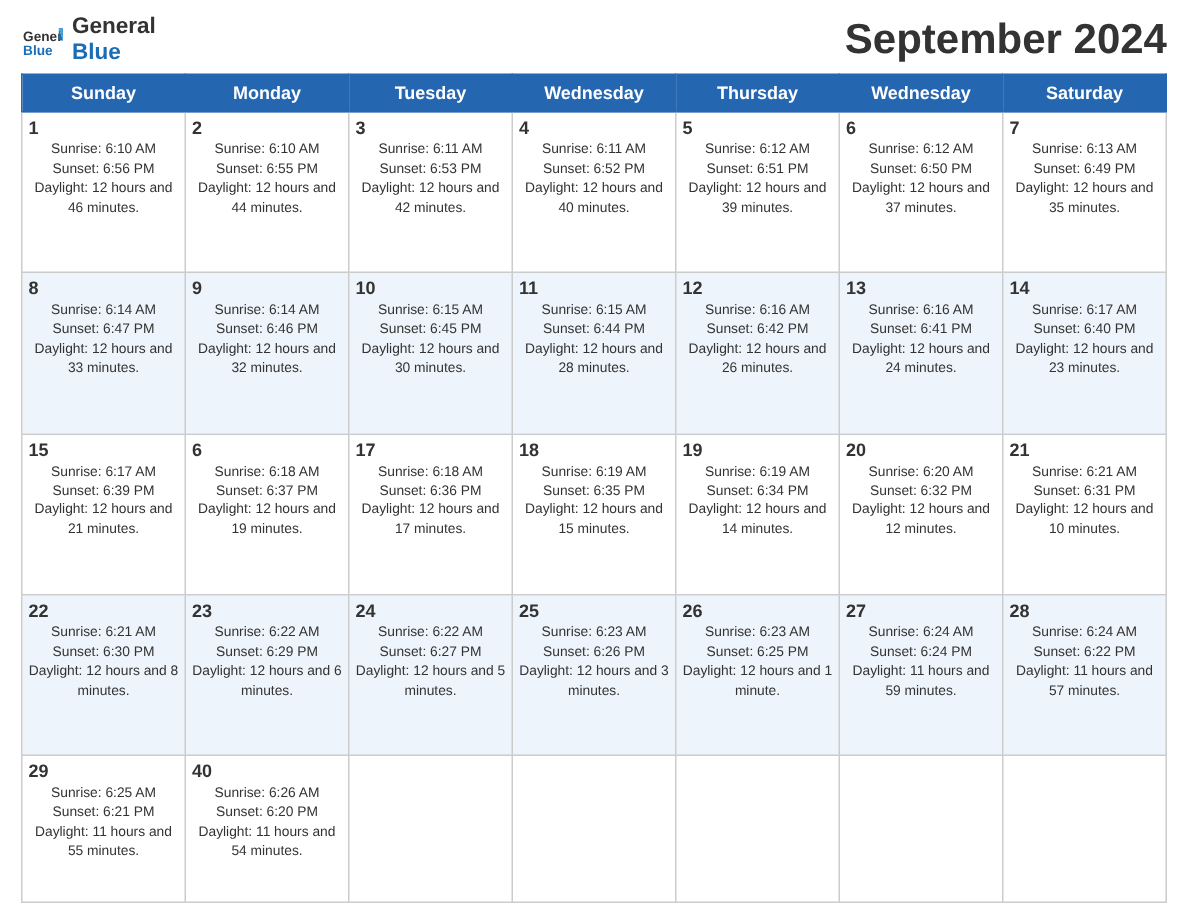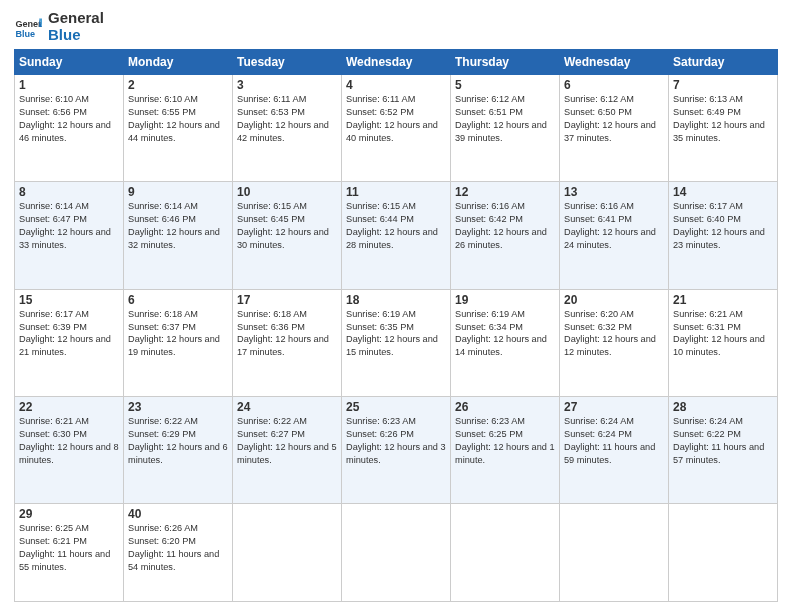--- a/index.html
+++ b/index.html
@@ -47,21 +47,21 @@
     }
     .calendar-table {
       width: 100%;
       border-collapse: collapse;
       flex: 1;
     }
     .calendar-table th {
       background: #2566b0;
       color: #fff;
       padding: 5px 4px;
-      text-align: left;
+      text-align: center;
       font-size: 12px;
       font-weight: bold;
       border: 1px solid #2566b0;
     }
     .calendar-table td {
       vertical-align: top;
       border: 1px solid #ccc;
       padding: 3px 4px;
       width: calc(100% / 7);
       height: 88px;
@@ -74,20 +74,21 @@
       font-size: 12px;
       font-weight: bold;
       color: #333;
       display: block;
       margin-bottom: 1px;
     }
     .day-info {
       font-size: 9.2px;
       color: #333;
       line-height: 1.4;
+      text-align: center;
     }
     .empty-cell {
       background: #f5f5f5;
     }
     .row-even td {
       background: #eef4fb;
     }
   </style>
 </head>
 <body>
@@ -100,20 +101,21 @@
         <text x="2" y="34" font-size="13" font-weight="bold" fill="#1a6eb5" font-family="Arial">Blue</text>
         <polygon points="36,8 40,20 36,20" fill="#1a6eb5"></polygon>
         <polygon points="36,8 40,8 40,20" fill="#4a9fd4"></polygon>
       </svg>
       <div style="display:flex; flex-direction:column; line-height:1.1; margin-left:2px;">
         <span style="font-size:15px; font-weight:bold; color:#333;">General</span>
         <span style="font-size:15px; font-weight:bold; color:#1a6eb5;">Blue</span>
       </div>
     </div>
     <div class="title-section">
+      <div class="month-title">September 2024</div>
     </div>
   </div>
 
   <table class="calendar-table">
     <thead>
       <tr>
       <th>Sunday</th>
           <th>Monday</th>
           <th>Tuesday</th>
           <th>Wednesday</th>

